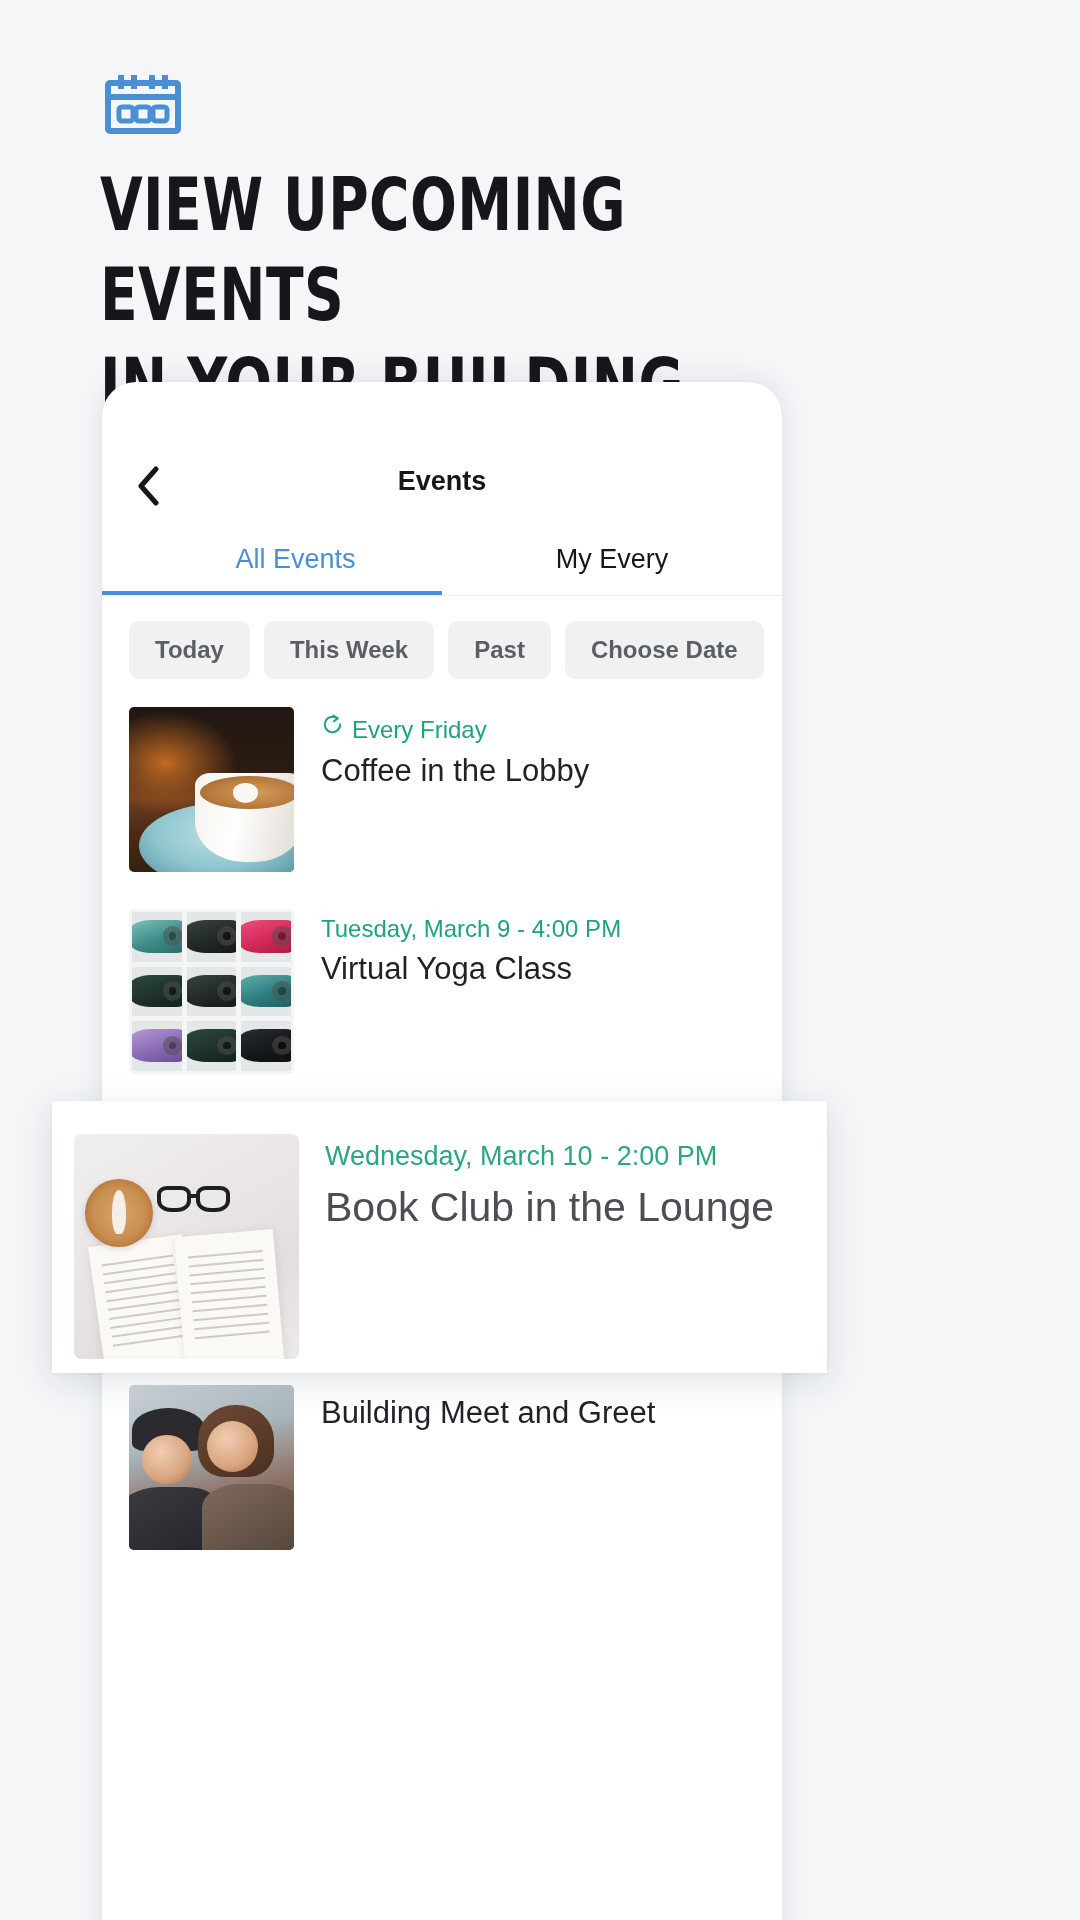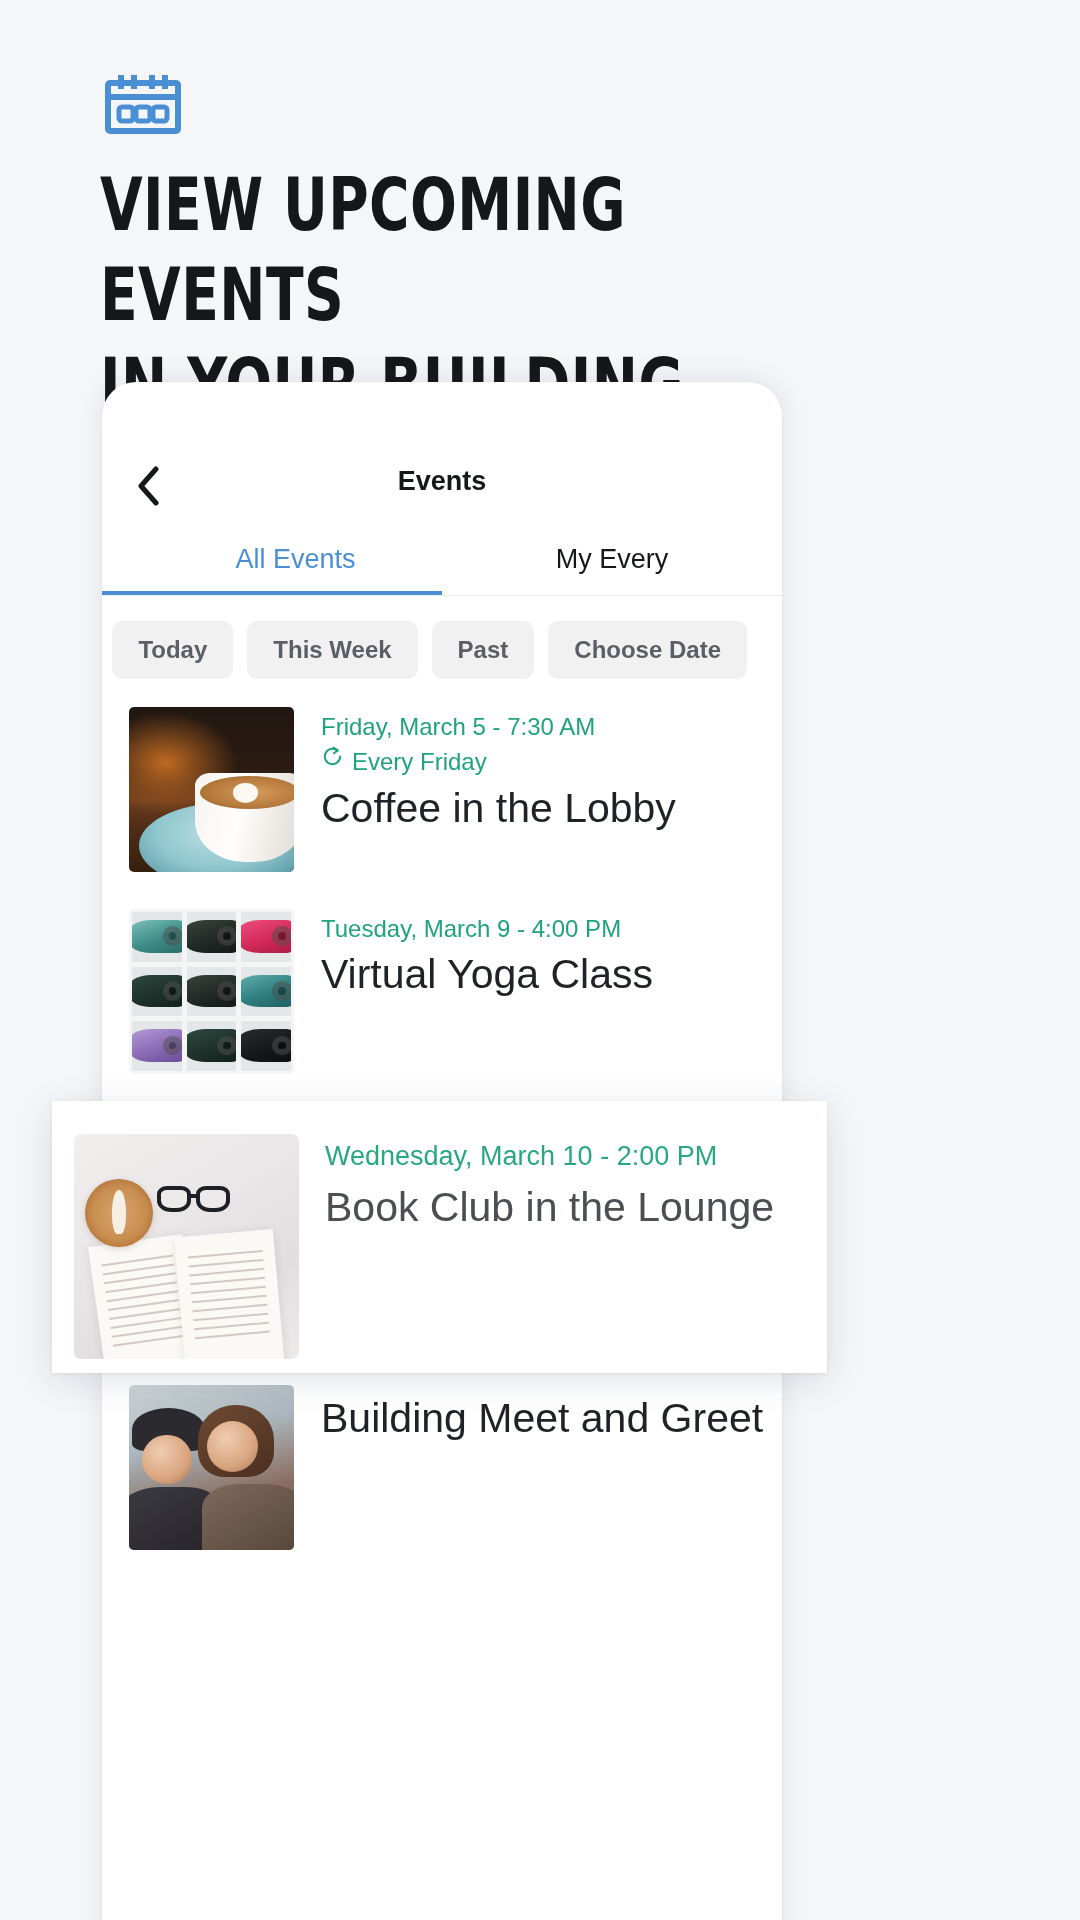--- a/index.html
+++ b/index.html
@@ -60,21 +60,21 @@
   .tab.active { color: #4a8fd4; padding-left: 47px; }
   .tab-underline {
     position: absolute; left: 0; bottom: 0; width: 50%; height: 4px;
     background: #4a8fd4;
   }
   .tabs-divider {
     height: 1px; background: #eceef0;
   }
 
   
-  .chips { display: flex; gap: 14px; padding: 25px 35px 0 27px; justify-content: flex-end; }
+  .chips { display: flex; gap: 14px; padding: 25px 27px 0 27px; }
   .chip {
     background: #f1f1f2;
     border-radius: 10px;
     padding: 15px 26px;
     font-size: 24px;
     font-weight: 700;
     color: #5a5f66;
     white-space: nowrap;
   }
 
@@ -89,21 +89,21 @@
   }
   .event-body { padding-left: 27px; padding-top: 4px; }
   .event-date {
     font-size: 24px; color: #1fa37e; line-height: 32px; white-space: nowrap;
   }
   .event-repeat {
     display: flex; align-items: flex-start; gap: 8px;
     font-size: 24px; color: #1fa37e; line-height: 34px; margin-top: 2px;
   }
   .event-title {
-    font-size: 41px; color: #1f2226; margin-top: 6px; white-space: nowrap;
+    font-size: 31px; color: #1f2226; margin-top: 6px; white-space: nowrap;
   }
 
   
   .highlight-card {
     position: absolute; left: 52px; top: 1101px; width: 775px; height: 272px;
     background: #ffffff;
     box-shadow: 0 8px 34px rgba(30,45,70,0.13), 0 1px 4px rgba(30,45,70,0.06);
     display: flex;
     padding: 33px 0 0 22px;
   }
@@ -291,21 +291,20 @@
 
       <div class="event-row">
         <div class="thumb">
           <div class="ph coffee-bg"></div>
           <div class="coffee-saucer"></div>
           <div class="coffee-cup"></div>
           <div class="coffee-liquid"></div>
           <div class="coffee-heart"></div>
         </div>
         <div class="event-body">
-          <div class="event-date">Friday, March 5 - 7:30 AM</div>
           <div class="event-repeat">
             <svg width="23" height="23" viewBox="0 0 24 24" fill="none">
               <path d="M20 12a8 8 0 1 1-3.2-6.4" stroke="#1fa37e" stroke-width="2.1" stroke-linecap="round"></path>
               <path d="M13 2.6 L17.6 5.6 L13.4 8.6" stroke="#1fa37e" stroke-width="2.1" stroke-linecap="round" stroke-linejoin="round" fill="none"></path>
             </svg>
             <span>Every Friday</span>
           </div>
           <div class="event-title">Coffee in the Lobby</div>
         </div>
       </div>

